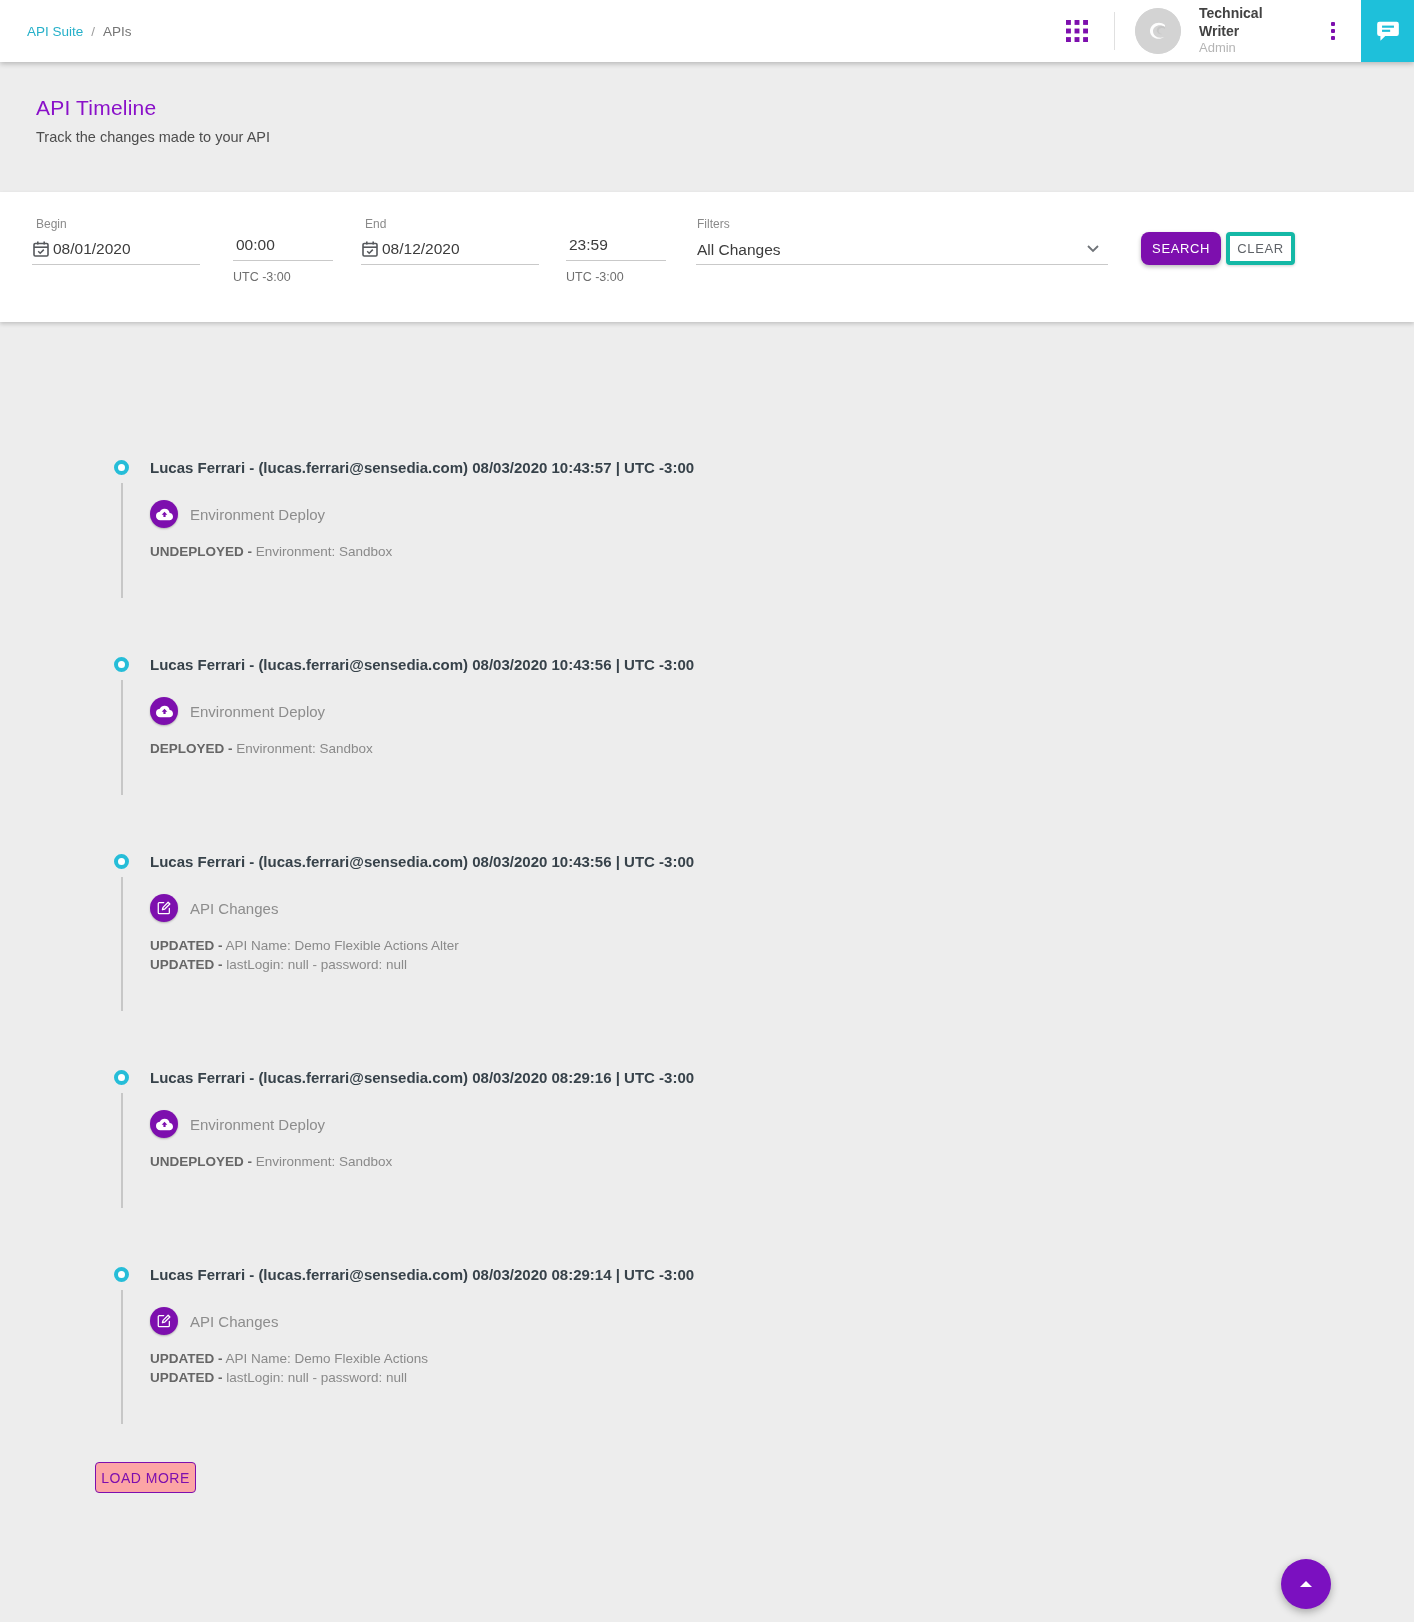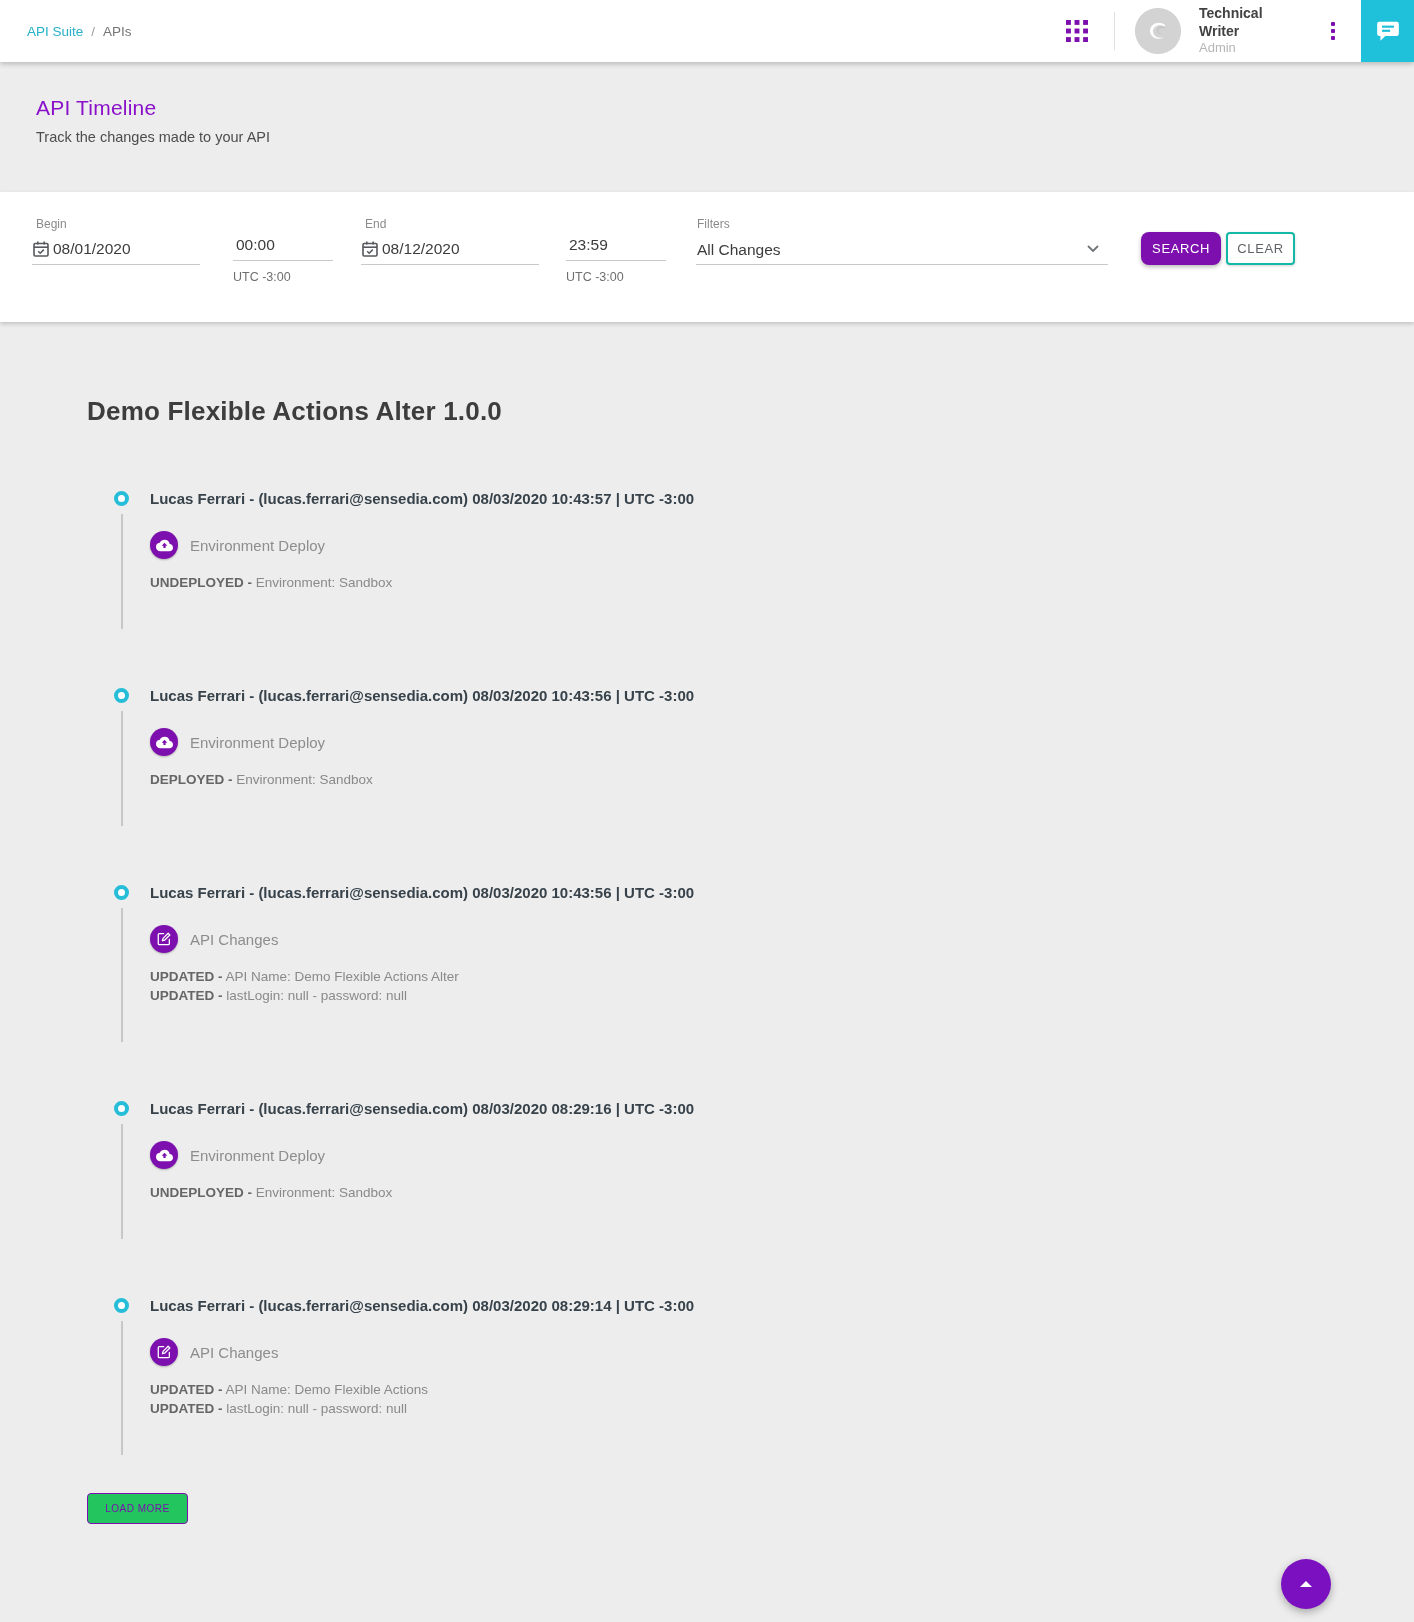--- a/index.html
+++ b/index.html
@@ -76,21 +76,21 @@
   .select-value { font-size:15.5px; color:#3c3c3c; padding-left:1px; }
   .chev { position:absolute; right:8px; top:9px; }
   .btn-search {
     position:absolute; left:1141px; top:40px; width:80px; height:33px;
     background:var(--accent-purple,#7d0fae); color:#fff; border:none; border-radius:8px;
     font-family:"Liberation Sans", sans-serif; font-size:13px; letter-spacing:.6px; cursor:pointer;
     box-shadow:0 2px 4px rgba(0,0,0,.28);
   }
   .btn-clear {
     position:absolute; left:1226px; top:40px; width:69px; height:33px;
-    background:#fff; color:#5f6368; border:2px solid #14b8a6; border-radius:4px;
+    background:#fff; color:#5f6368; border:4px solid #14b8a6; border-radius:4px;
     font-family:"Liberation Sans", sans-serif; font-size:13px; letter-spacing:.6px; cursor:pointer;
     box-shadow:0 1px 3px rgba(0,0,0,.18);
   }
 
   
   .main { position:absolute; top:322px; left:0; right:0; bottom:0; padding:74px 0 0 87px; }
   .api-title { font-size:26px; font-weight:bold; color:#3d3d3d; letter-spacing:.2px; }
   .timeline { margin-left:27px; margin-top:61px; }
 
   .entry { position:relative; padding-left:36px; padding-bottom:37px; margin-bottom:56px; }
@@ -111,24 +111,24 @@
     background:var(--accent-purple,#7d0fae);
     display:flex; align-items:center; justify-content:center;
     box-shadow:0 1px 2px rgba(0,0,0,.25);
   }
   .action-label { margin-left:12px; font-size:15px; color:#8d8d8d; }
   .status-lines { margin-top:14px; }
   .status-line { font-size:13.5px; line-height:19px; color:#8a8a8a; }
   .status-prefix { color:#666; font-weight:bold; }
 
   .load-more {
-    margin-left:0; width:101px; height:31px;
-    background:#22c55e; border:1px solid var(--accent-purple,#7d0fae); border-radius:4px;
+    margin-left:8px; width:101px; height:31px;
+    background:#fca5a5; border:1px solid var(--accent-purple,#7d0fae); border-radius:4px;
     color:var(--accent-purple,#7d0fae); font-family:"Liberation Sans", sans-serif;
-    font-size:10px; letter-spacing:.5px; cursor:pointer;
+    font-size:14px; letter-spacing:.5px; cursor:pointer;
   }
 
   .fab {
     position:absolute; left:1281px; top:1559px; width:50px; height:50px;
     border:none; border-radius:50%; background:var(--fab-purple,#7b10c0);
     box-shadow:0 3px 8px rgba(0,0,0,.3); cursor:pointer;
     display:flex; align-items:center; justify-content:center; z-index:20;
   }
   .fab-arrow {
     width:0; height:0;
@@ -257,21 +257,20 @@
           <path d="M2 2l5 5 5-5" fill="none" stroke="#6f7378" stroke-width="1.8"></path>
         </svg>
       </div>
     </div>
 
     <button class="btn-search">SEARCH</button>
     <button class="btn-clear">CLEAR</button>
   </section>
 
   <main class="main">
-    <h2 class="api-title">Demo Flexible Actions Alter 1.0.0</h2>
     <div class="timeline">
   <div class="entry">
     <div class="entry-header">Lucas Ferrari - (lucas.ferrari@sensedia.com) 08/03/2020 10:43:57 | UTC -3:00</div>
     <div class="action-row">
       <span class="action-icon">
         <svg width="17" height="17" viewBox="0 0 24 24">
           <path d="M19.35 10.04A7.49 7.49 0 0 0 12 4C9.11 4 6.6 5.64 5.35 8.04A5.99 5.99 0 0 0 0 14c0 3.31 2.69 6 6 6h13c2.76 0 5-2.24 5-5 0-2.64-2.05-4.78-4.65-4.96z" fill="#ffffff"></path>
           <path d="M12 8.2l-4 4h2.45v3.3h3.1v-3.3H16z" fill="#7d0fae"></path>
         </svg>
       </span>

